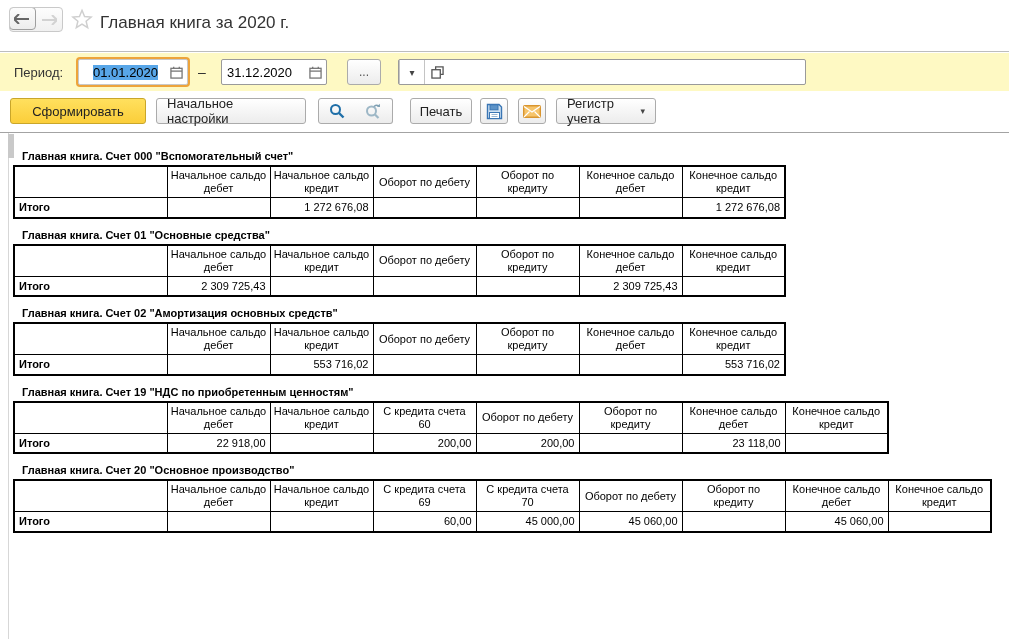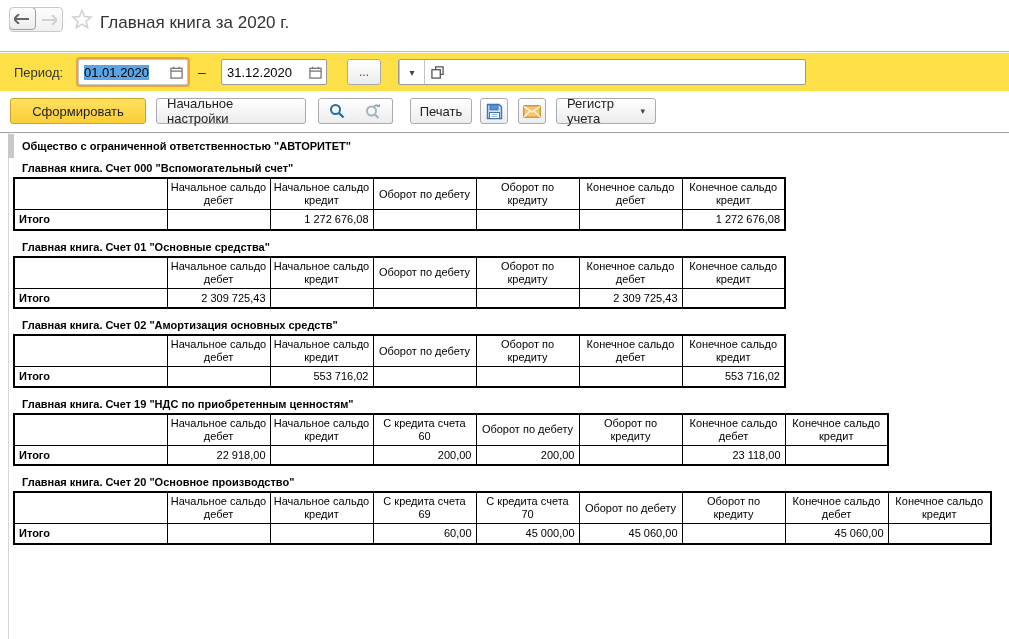--- a/index.html
+++ b/index.html
@@ -13,29 +13,29 @@
               display:flex; border:1px solid #c9c9c9; border-radius:4px;
               background:linear-gradient(#fdfdfd,#f0f0f0); overflow:hidden; }
   .navbtn { width:27px; height:100%; display:flex; align-items:center; justify-content:center; }
   .navbtn.back { border:1px solid #9f9f9f; border-radius:4px; margin:-1px 0 -1px -1px;
                  background:linear-gradient(#fcfcfc,#ededed); }
   .star { position:absolute; left:71px; top:8px; }
   .page-title { position:absolute; left:100px; top:13px; font-size:17px; color:#333; }
 
   
   .band { position:absolute; left:0; top:53px; width:1009px; height:54px;
-          background:#fde047; }
+          background:#fef9c3; }
   .band .lbl { position:absolute; left:14px; top:12px; font-size:13px; color:#333; }
   .field { position:absolute; top:6px; height:26px; background:#fff;
            border:1px solid #9a9a9a; border-radius:2px; display:flex;
            align-items:center; font-size:13px; color:#000; }
   .field .val { flex:1; padding:0 5px; white-space:nowrap; overflow:hidden; }
   .field .icon-slot { width:22px; height:100%; display:flex; align-items:center;
                       justify-content:center; }
-  .f-from { left:78px; width:110px; box-shadow:0 0 0 2px #eda43b; border-color:#c8c8c8; }
+  .f-from { left:78px; width:110px; box-shadow:0 0 0 2px #eda43b; border-color:#c8c8c8;padding-left:9px; }
   .f-from .val span { background:#58a6e8; }
   .dash { position:absolute; left:198px; top:11px; font-size:14px; color:#333; }
   .f-to { left:221px; width:106px; }
   .btn-more { position:absolute; left:347px; top:6px; width:34px; height:26px;
               border:1px solid #ababab; border-radius:3px; color:#555;
               background:linear-gradient(#fff,#ececec); font-size:12px;
               display:flex; align-items:center; justify-content:center; }
   .f-org { left:398px; width:408px; padding-right:0; }
   .seg { width:25px; height:100%; border-left:1px solid #c4c4c4; display:flex;
          align-items:center; justify-content:center; color:#444; font-size:10px; }
@@ -193,21 +193,20 @@
   <div class="btn btn-register">
     <span>Регистр учета</span>
     <span class="caret">▾</span>
   </div>
 </div>
 
 <div class="report">
   <div class="report-edge"></div>
   <div class="report-corner"></div>
   <div class="report-content">
-    <div class="company">Общество с ограниченной ответственностью "АВТОРИТЕТ"</div>
     <div id="sections">
         <div class="gl-section">
           <div class="gl-title">Главная книга. Счет 000 "Вспомогательный счет"</div>
           <table class="gl">
             <colgroup>
               <col style="width: 153px;">
               <col style="width: 103px;">
               <col style="width: 103px;">
               <col style="width: 103px;">
               <col style="width: 103px;">

